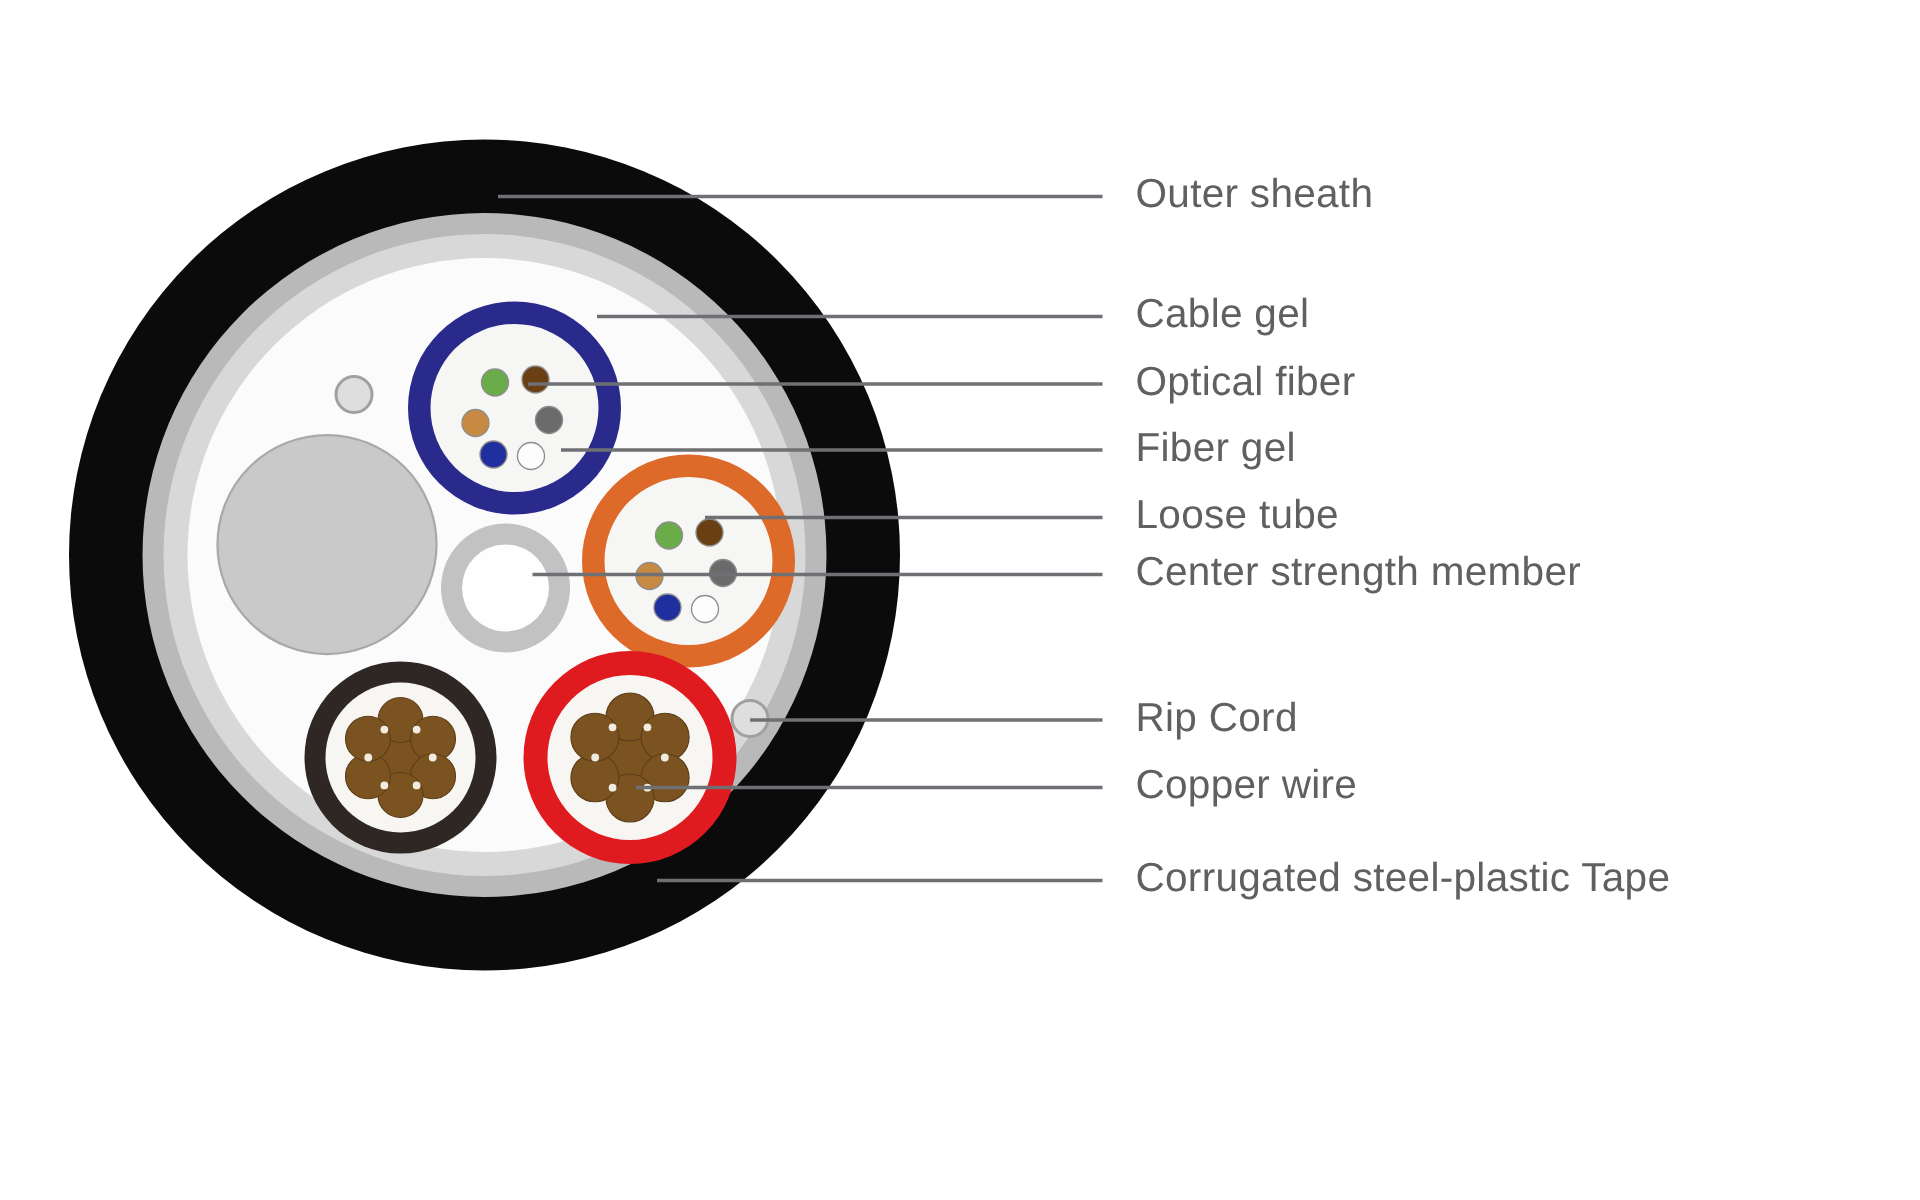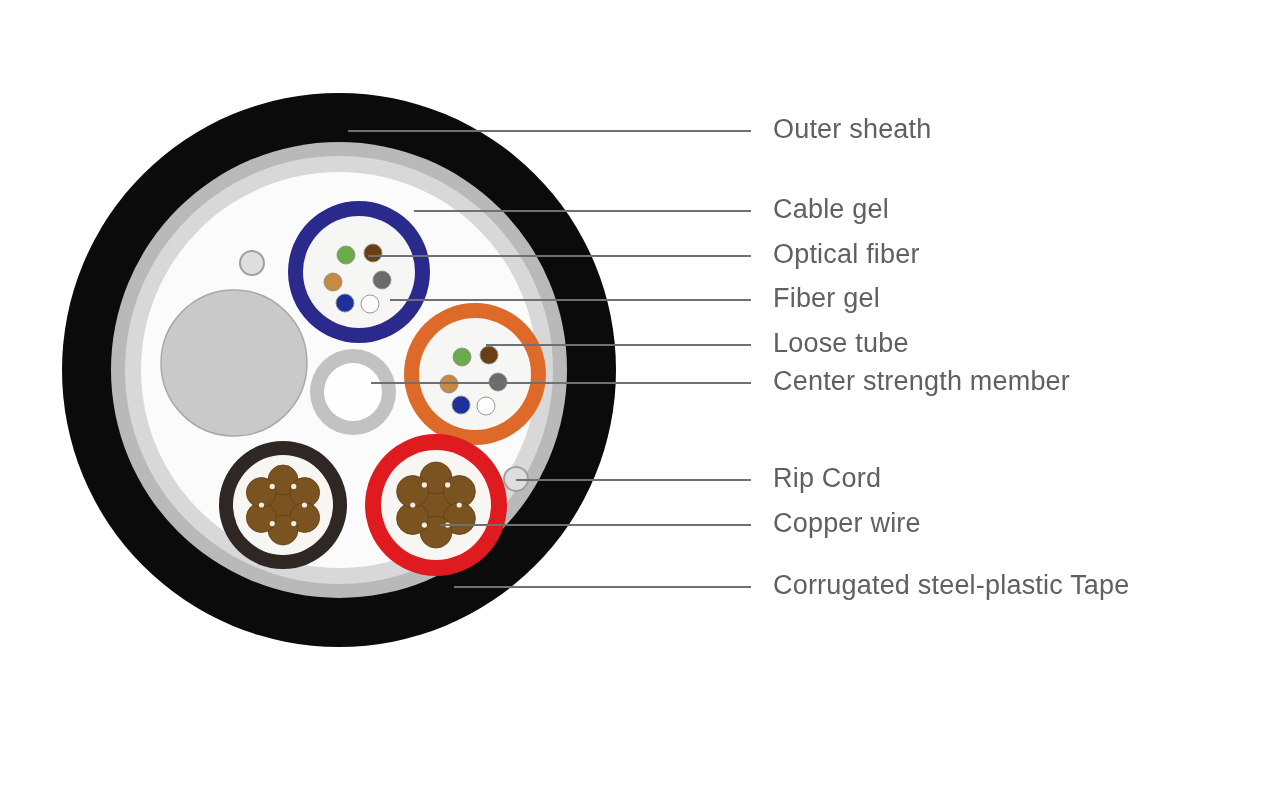--- a/index.html
+++ b/index.html
@@ -14,21 +14,20 @@
     font-family: "Liberation Sans", sans-serif;
     overflow: hidden;
     position: relative;
   }
   #diagram-root {
     position: absolute;
     left: 0;
     top: 0;
     width: 1124px;
     height: 800px;
-    margin-left: 16px;
   }
   svg#cable-svg {
     display: block;
     width: 1280px;
     height: 800px;
   }
   .leader-line {
     stroke: #6e7073;
     stroke-width: 2.2;
     fill: none;

